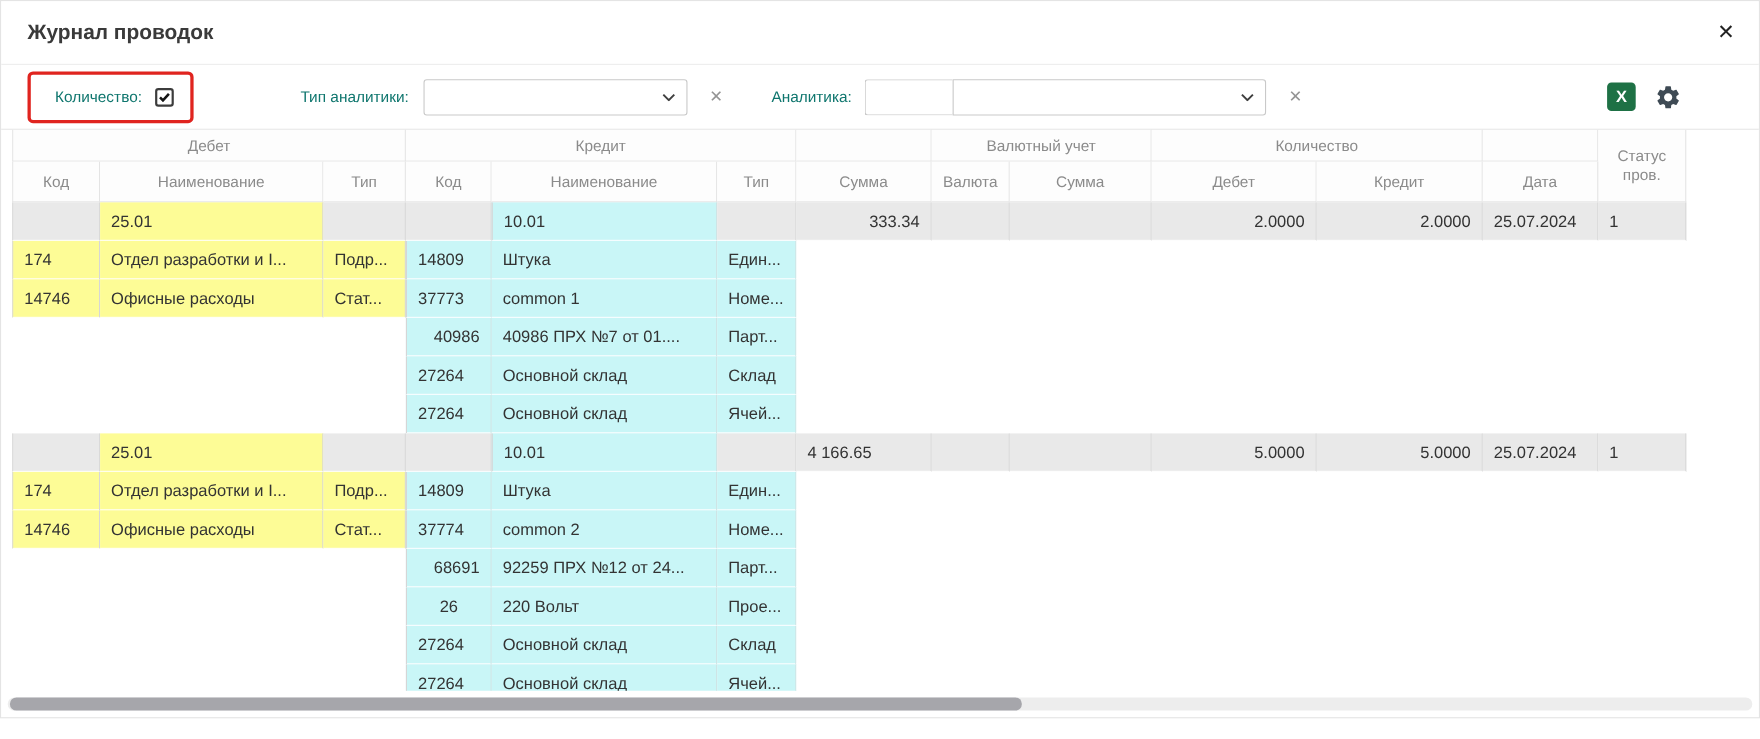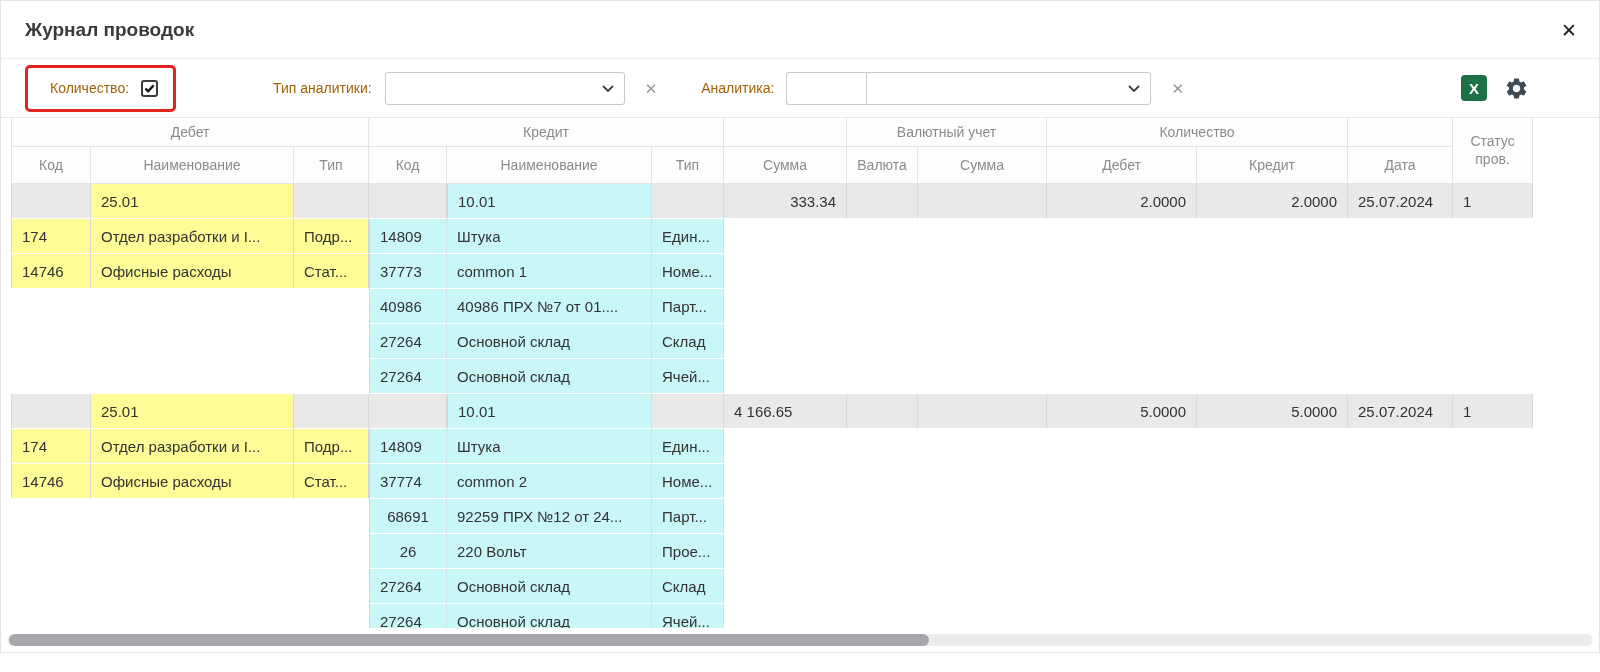--- a/index.html
+++ b/index.html
@@ -12,21 +12,21 @@
   .dialog { width: 1600px; height: 653px; border: 1px solid #e4e4e4; background: #fff; overflow: hidden; }
 
   
   .titlebar { position: relative; height: 57px; display: flex; align-items: center; padding: 0 24px; }
   .title { font-size: 19px; font-weight: 600; color: #3a3a3a; }
   .close { position: absolute; right: 22px; top: 50%; transform: translateY(-50%); font-size: 19px; color: #222; cursor: pointer; line-height: 1; }
 
   
   .toolbar { height: 60px; display: flex; align-items: center; padding: 0 70px 0 22px;
              border-top: 1px solid #ededed; border-bottom: 1px solid #e7e7e7; }
-  .lbl { font-size: 14px; color: #a16207; white-space: nowrap; }
+  .lbl { font-size: 14px; color: #0f766e; white-space: nowrap; }
   .qbox { display: flex; align-items: center; height: 47px; padding: 0 15px 0 22px;
           border: 3px solid var(--c-annotation, #e0241f); border-radius: 5px; margin-left: 2px; }
   .qbox .lbl { margin-right: 12px; }
   .checkbox { width: 17px; height: 17px; border: 2px solid #3c3c3c; border-radius: 3px; background: #fff;
               display: flex; align-items: center; justify-content: center; cursor: pointer; flex: none; }
   .checkbox svg { width: 11px; height: 9px; display: none; }
   .checkbox.checked svg { display: block; }
   .checkbox svg path { fill: none; stroke: #141414; stroke-width: 2.6; }
   .ml-type { margin-left: 97px; }
   .select { height: 33px; border: 1px solid #c9c9c9; border-radius: 3px; background: #fff;
@@ -209,21 +209,21 @@
               <td style="text-align: right;"></td>
               <td style="text-align: right;"></td>
               <td style="text-align: right;"></td>
               <td style="text-align: left;"></td>
               <td style="text-align: left;"></td>
             </tr>
             <tr>
               <td style="text-align: left;"></td>
               <td style="text-align: left;"></td>
               <td style="text-align: left;"></td>
-              <td class="cy" style="text-align: left;">40986</td>
+              <td class="cy" style="text-align: right;">40986</td>
               <td class="cy" style="text-align: left;">40986 ПРХ №7 от 01....</td>
               <td class="cy" style="text-align: left;">Парт...</td>
               <td style="text-align: right;"></td>
               <td style="text-align: left;"></td>
               <td style="text-align: right;"></td>
               <td style="text-align: right;"></td>
               <td style="text-align: right;"></td>
               <td style="text-align: left;"></td>
               <td style="text-align: left;"></td>
             </tr>
@@ -299,21 +299,21 @@
               <td style="text-align: right;"></td>
               <td style="text-align: right;"></td>
               <td style="text-align: right;"></td>
               <td style="text-align: left;"></td>
               <td style="text-align: left;"></td>
             </tr>
             <tr>
               <td style="text-align: left;"></td>
               <td style="text-align: left;"></td>
               <td style="text-align: left;"></td>
-              <td class="cy" style="text-align: center;">68691</td>
+              <td class="cy" style="text-align: right;">68691</td>
               <td class="cy" style="text-align: left;">92259 ПРХ №12 от 24...</td>
               <td class="cy" style="text-align: left;">Парт...</td>
               <td style="text-align: right;"></td>
               <td style="text-align: left;"></td>
               <td style="text-align: right;"></td>
               <td style="text-align: right;"></td>
               <td style="text-align: right;"></td>
               <td style="text-align: left;"></td>
               <td style="text-align: left;"></td>
             </tr>

